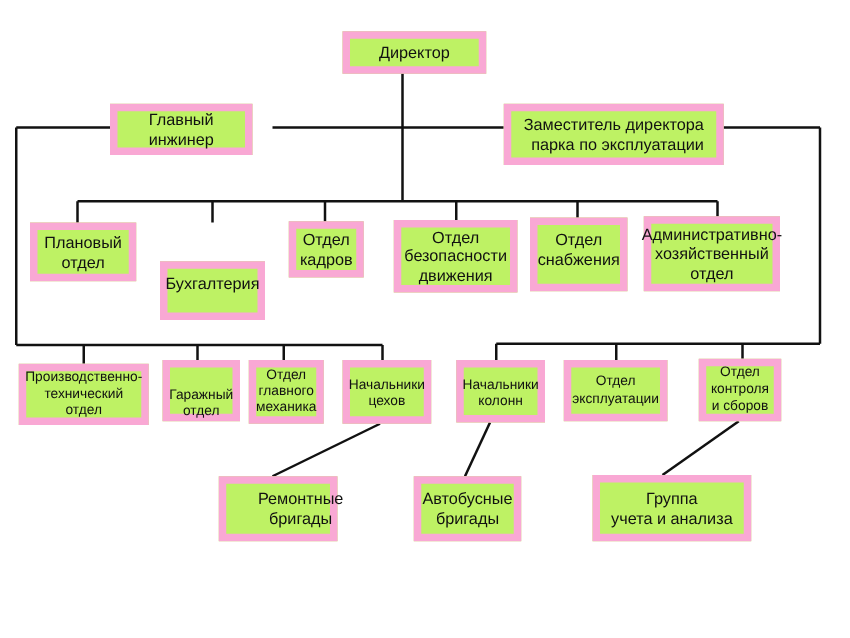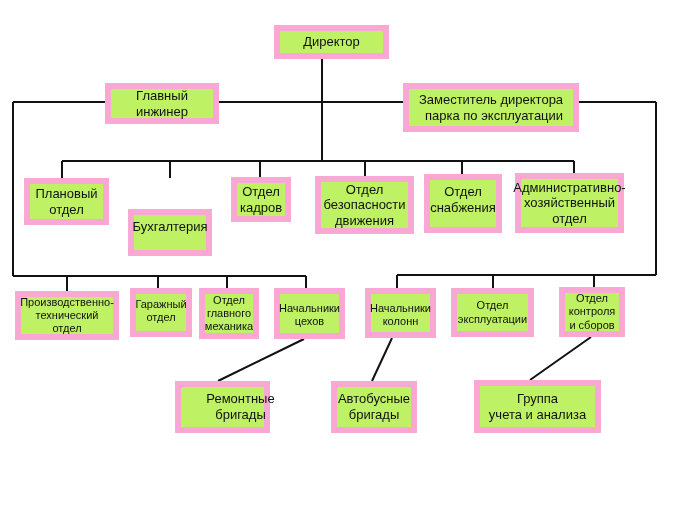--- a/index.html
+++ b/index.html
@@ -52,21 +52,21 @@
     <line x1="304" y1="339" x2="218" y2="381"></line>
     <line x1="392" y1="338" x2="372" y2="381"></line>
     <line x1="591" y1="337" x2="530" y2="380"></line>
   </g>
 </svg>
 
 <div class="box f13 ctr" style="left:274px;top:25px;width:115px;height:34px;">
   <span>Директор</span>
 </div>
 
-<div class="box f13 ctr" style="left:105px;top:83px;width:114px;height:41px;">
+<div class="box f13 ctr" style="left:88px;top:83px;width:114px;height:41px;">
   <span>Главный
 инжинер</span>
 </div>
 <div class="box f13 ctr" style="left:403px;top:83px;width:176px;height:49px;text-align:right;">
   <span>Заместитель директора
 парка по эксплуатации</span>
 </div>
 
 <div class="box f13 ctr" style="left:24px;top:178px;width:85px;height:47px;">
   <span>Плановый
@@ -92,21 +92,21 @@
   <span>Административно-
 хозяйственный
 отдел</span>
 </div>
 
 <div class="box f11 ctr" style="left:15px;top:291px;width:104px;height:49px;">
   <span>Производственно-
 технический
 отдел</span>
 </div>
-<div class="box f11 top" style="left:130px;top:288px;width:62px;height:49px;padding-top:4px;">
+<div class="box f11 top" style="left:130px;top:288px;width:62px;height:49px;padding-top:16px;">
   <span>Гаражный
 отдел</span>
 </div>
 <div class="box f11 ctr" style="left:199px;top:288px;width:60px;height:51px;">
   <span>Отдел
 главного
 механика</span>
 </div>
 <div class="box f11 top" style="left:274px;top:288px;width:71px;height:51px;padding-top:8px;">
   <span>Начальники

